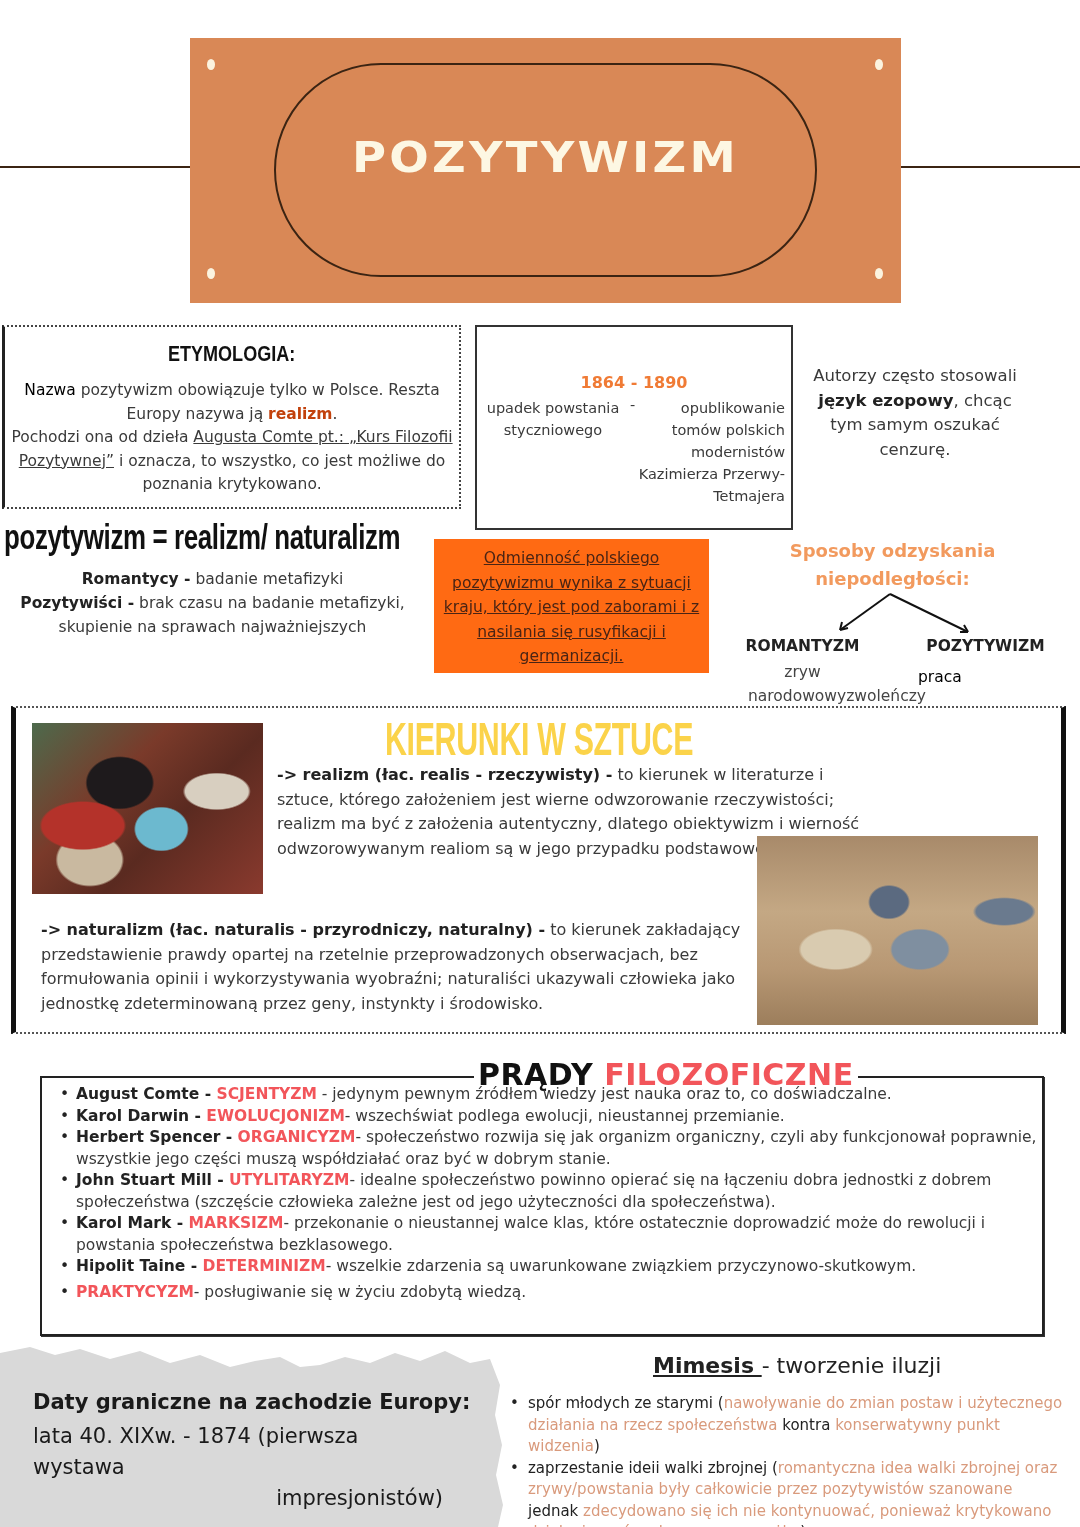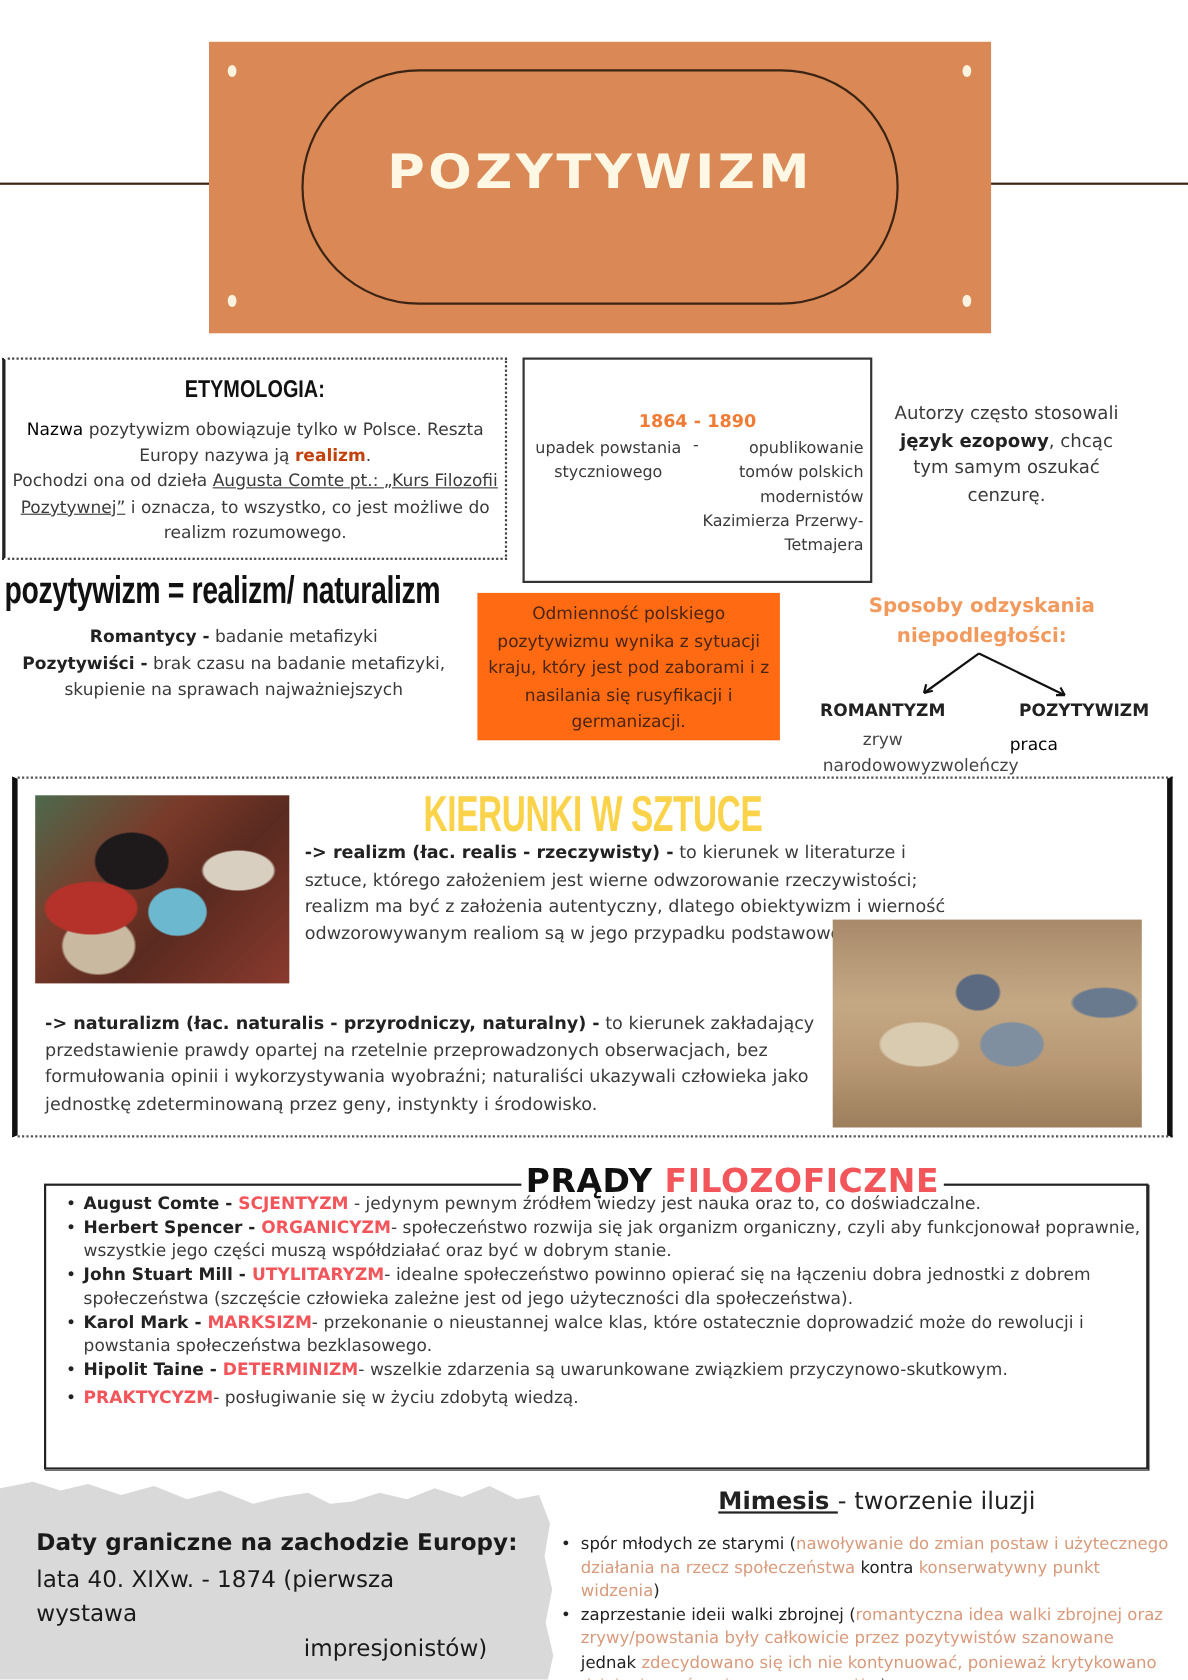--- a/index.html
+++ b/index.html
@@ -109,21 +109,21 @@
 <div class="abs dot" style="left:875px;top:268px;"></div>
 <div class="abs pill"></div>
 <div class="abs title">POZYTYWIZM</div>
 
 <div class="abs ety">
   <div class="abs ety-head">
     <span class="cond">ETYMOLOGIA:</span>
   </div>
   <div class="abs ety-text">
     <span class="orange-light">Nazwa</span><span> pozytywizm obowiązuje tylko w Polsce. Reszta Europy nazywa ją </span><span class="yellow">realizm</span><span>.</span><br>
-    <span>Pochodzi ona od dzieła </span><span class="u">Augusta Comte pt.: „Kurs Filozofii Pozytywnej”</span><span> i oznacza, to wszystko, co jest możliwe do realizm rozumowego.</span>
+    <span>Pochodzi ona od dzieła </span><span class="u">Augusta Comte pt.: „Kurs Filozofii Pozytywnej”</span><span> i oznacza, to wszystko, co jest możliwe do poznania krytykowano.</span>
   </div>
 </div>
 
 <div class="abs daty">
   <div class="abs daty-years">1864 - 1890</div>
   <div class="abs daty-left">upadek powstania styczniowego</div>
   <div class="abs daty-dash">-</div>
   <div class="abs daty-right">opublikowanie tomów polskich modernistów Kazimierza Przerwy-Tetmajera</div>
 </div>
 
@@ -133,21 +133,21 @@
 
 <div class="abs eq-head">
   <span class="cond">pozytywizm = realizm/ naturalizm</span>
 </div>
 <div class="abs romp">
   <b>Romantycy -</b><span> badanie metafizyki</span><br>
   <b>Pozytywiści -</b><span> brak czasu na badanie metafizyki, skupienie na sprawach najważniejszych</span>
 </div>
 
 <div class="abs obox">
-  <div class="abs obox-text" style="padding:0 6px;">Odmienność polskiego pozytywizmu wynika z sytuacji kraju, który jest pod zaborami i z nasilania się rusyfikacji i germanizacji.</div>
+  <div class="abs obox-text" style="padding:0 6px;text-decoration:underline;">Odmienność polskiego pozytywizmu wynika z sytuacji kraju, który jest pod zaborami i z nasilania się rusyfikacji i germanizacji.</div>
 </div>
 
 <div class="abs spos">Sposoby odzyskania niepodległości:</div>
 <svg class="abs" style="left:790px;top:590px;" width="190" height="50" viewBox="0 0 190 50">
   <path d="M100 4 L50 40" stroke="#111" stroke-width="2" fill="none"></path>
   <path d="M50 40 L52 32 M50 40 L58 38" stroke="#111" stroke-width="2" fill="none"></path>
   <path d="M100 4 L178 42" stroke="#111" stroke-width="2" fill="none"></path>
   <path d="M178 42 L170 42 M178 42 L174 35" stroke="#111" stroke-width="2" fill="none"></path>
 </svg>
 <div class="abs branch-l">ROMANTYZM</div>
@@ -168,20 +168,21 @@
   <b>-&gt; naturalizm (łac. naturalis  - przyrodniczy, naturalny) -</b><span> to kierunek zakładający przedstawienie prawdy opartej na rzetelnie przeprowadzonych obserwacjach, bez formułowania opinii i wykorzystywania wyobraźni; naturaliści ukazywali człowieka jako jednostkę zdeterminowaną przez geny, instynkty i środowisko.</span>
 </div>
 
 <div class="abs prady"></div>
 <div class="abs prady-head">
   <span class="p1">PRĄDY</span>
   <span class="p2">FILOZOFICZNE</span>
 </div>
 <ul class="abs plist">
   <li><b>August Comte - </b><span class="red">SCJENTYZM</span><span> - jedynym pewnym źródłem wiedzy jest nauka oraz to, co doświadczalne.</span></li>
+  <li><b>Karol Darwin - </b><span class="red">EWOLUCJONIZM</span><span>- wszechświat podlega ewolucji, nieustannej przemianie.</span></li>
   <li><b>Herbert Spencer - </b><span class="red">ORGANICYZM</span><span>- społeczeństwo rozwija się jak organizm organiczny, czyli aby funkcjonował poprawnie, wszystkie jego części muszą współdziałać oraz być w dobrym stanie.</span></li>
   <li><b>John Stuart Mill - </b><span class="red">UTYLITARYZM</span><span>- idealne społeczeństwo powinno opierać się na łączeniu dobra jednostki z dobrem społeczeństwa (szczęście człowieka zależne jest od jego użyteczności dla społeczeństwa).</span></li>
   <li><b>Karol Mark - </b><span class="red">MARKSIZM</span><span>- przekonanie o nieustannej walce klas, które ostatecznie doprowadzić może do rewolucji i powstania społeczeństwa bezklasowego.</span></li>
   <li><b>Hipolit Taine - </b><span class="red">DETERMINIZM</span><span>- wszelkie zdarzenia są uwarunkowane związkiem przyczynowo-skutkowym.</span></li>
   <li class="gap"><b></b><span class="red">PRAKTYCYZM</span><span>- posługiwanie się w życiu zdobytą wiedzą.</span></li>
 </ul>
 
 <svg class="abs torn" width="520" height="182" viewBox="0 0 520 182">
   <path d="M0 8 L30 2 L55 10 L80 4 L110 14 L140 6 L170 18 L200 10 L230 22 L255 16 L280 12 L300 22 L320 20 L345 12 L370 18 L395 8 L420 16 L445 6 L470 18 L490 14 L500 40 L495 70 L502 100 L496 130 L503 160 L498 182 L0 182 Z" fill="#d9d9d9"></path>
 </svg>

